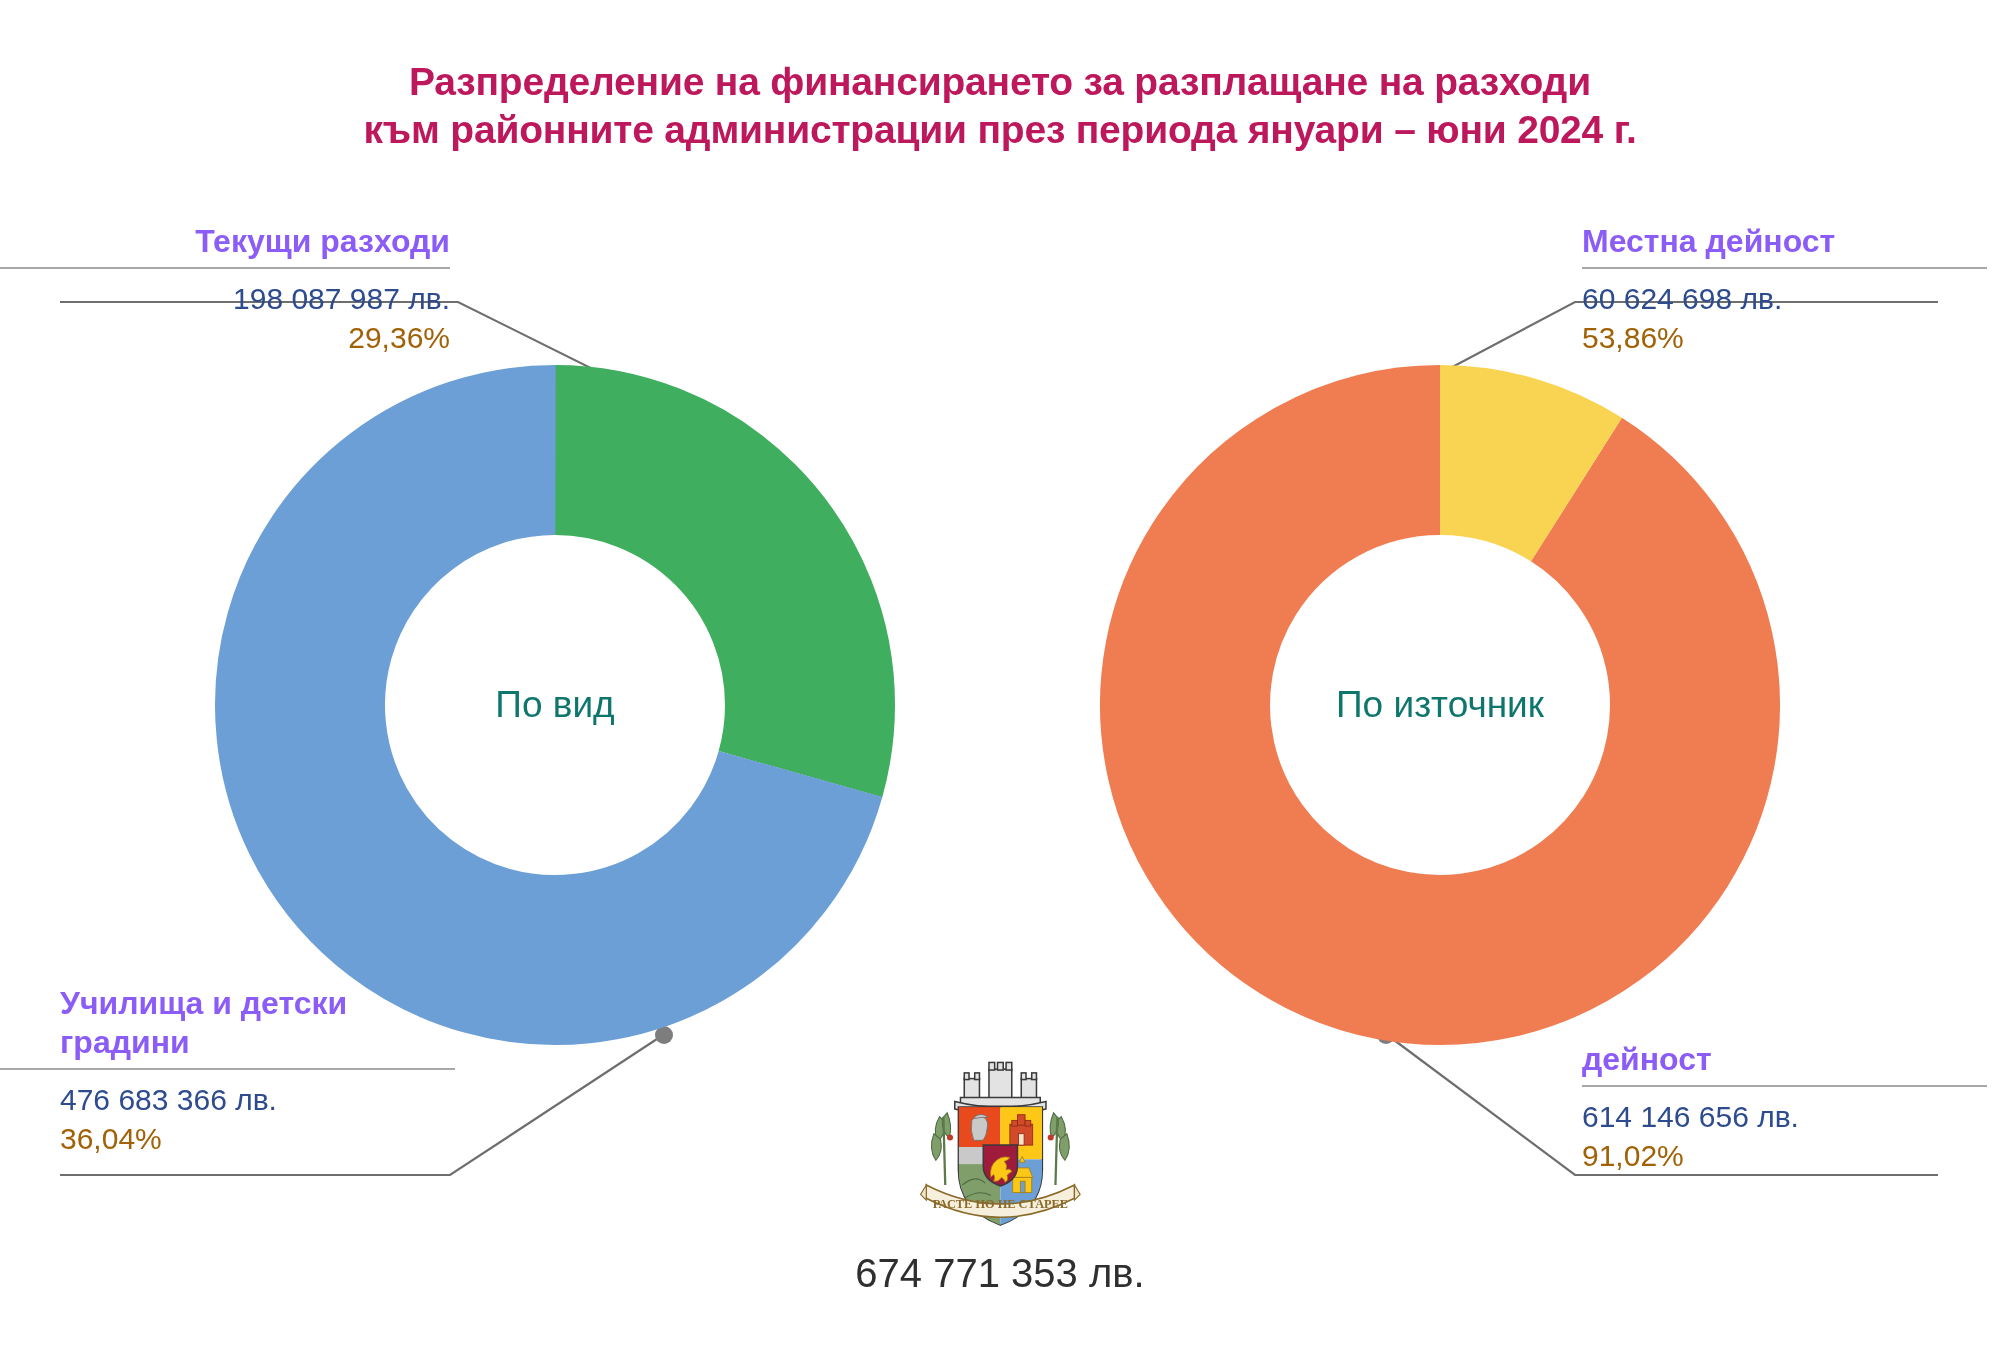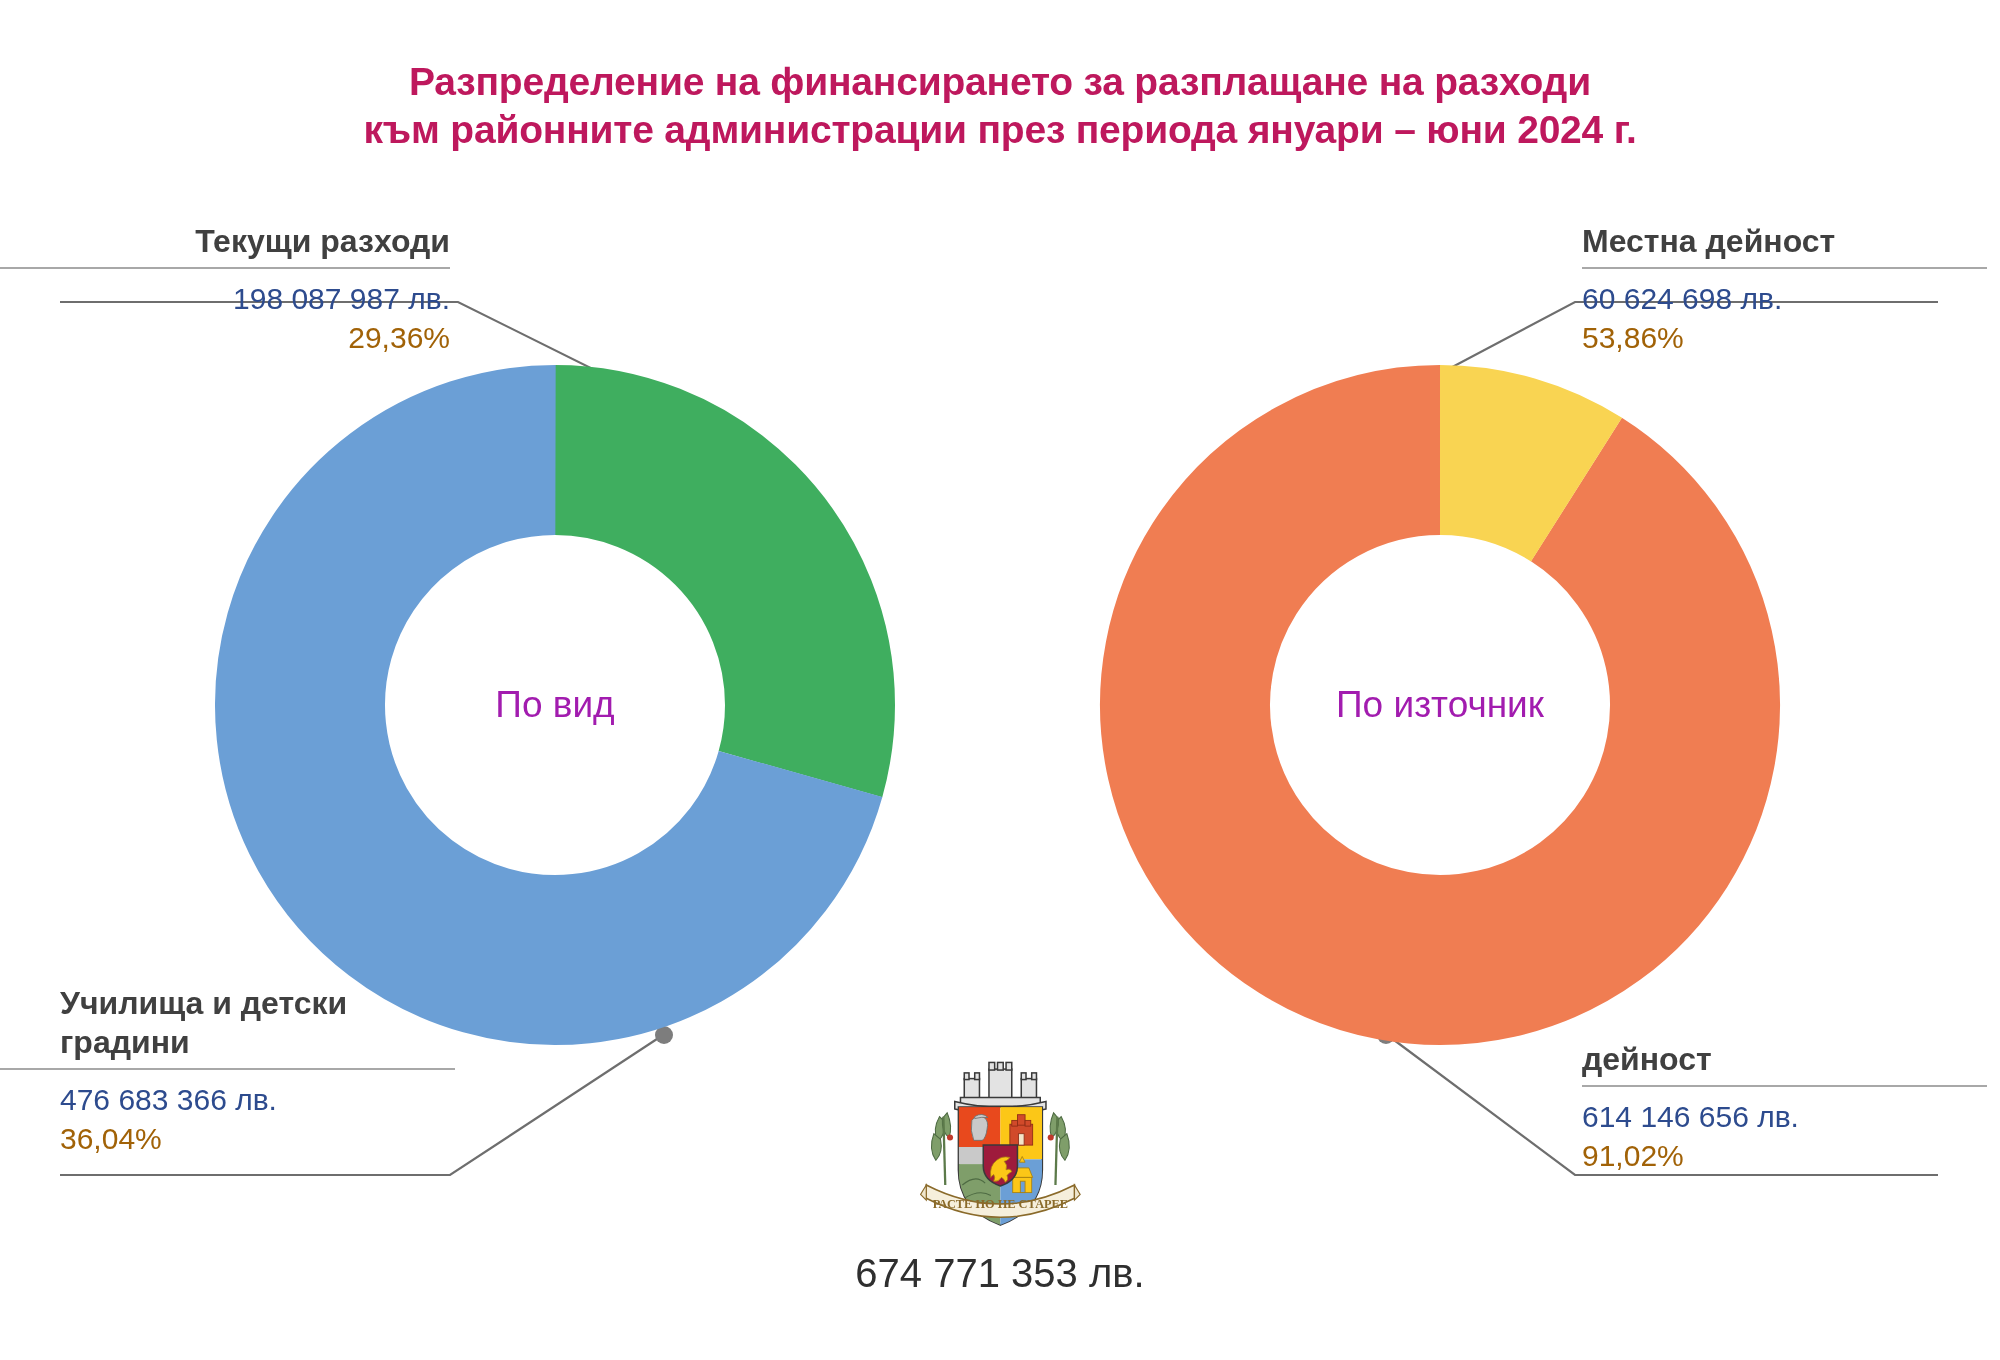--- a/index.html
+++ b/index.html
@@ -41,28 +41,28 @@
   #donut-right { left: 1090px; top: 355px; }
 
   .donut-wrap svg { display: block; width: 700px; height: 700px; }
 
   .center-label {
     position: absolute;
     left: 0; top: 0;
     width: 700px; height: 700px;
     display: flex; align-items: center; justify-content: center;
     font-size: 37px;
-    color: #a21caf;
+    color: #0f766e;
     pointer-events: none;
   }
 
   
   .callout { position: absolute; }
   .callout-title {
-    color: #404040;
+    color: #8b5cf6;
     font-weight: bold;
     font-size: 32px;
     line-height: 1.22;
     white-space: nowrap;
   }
   .callout-rule {
     border-top: 2px solid #a8a8a8;
     margin-top: 6px;
     margin-bottom: 10px;
   }

